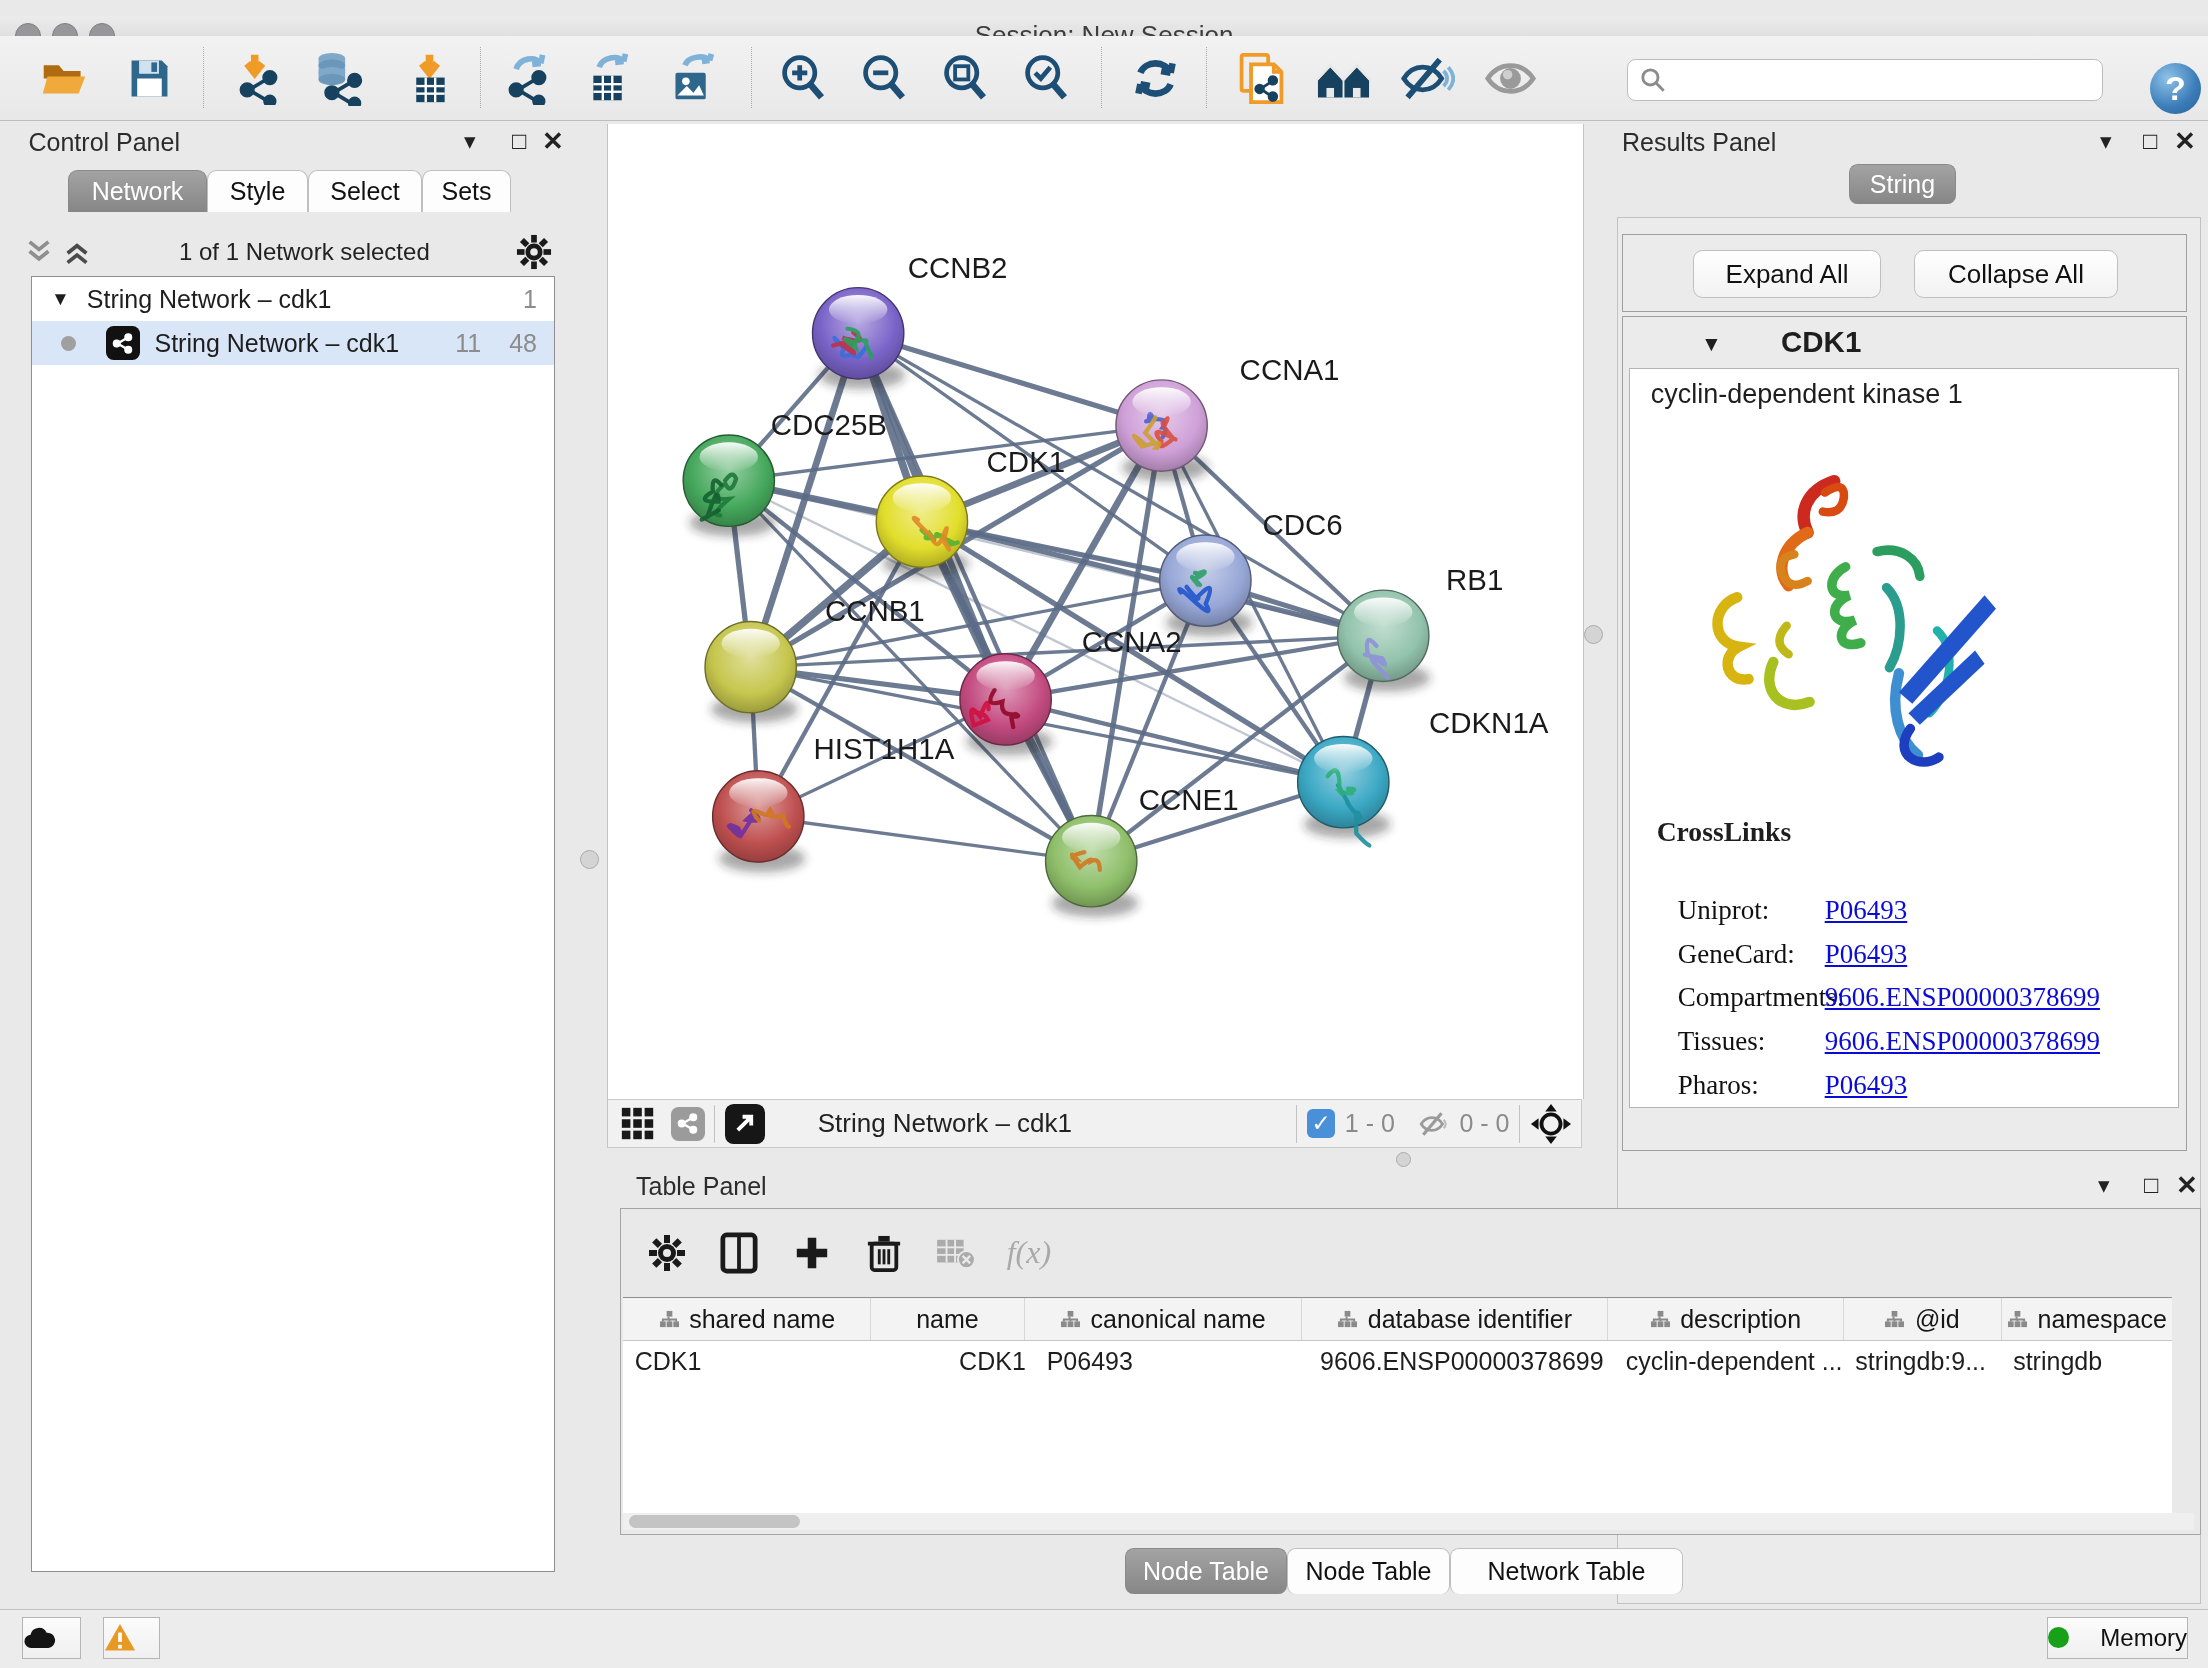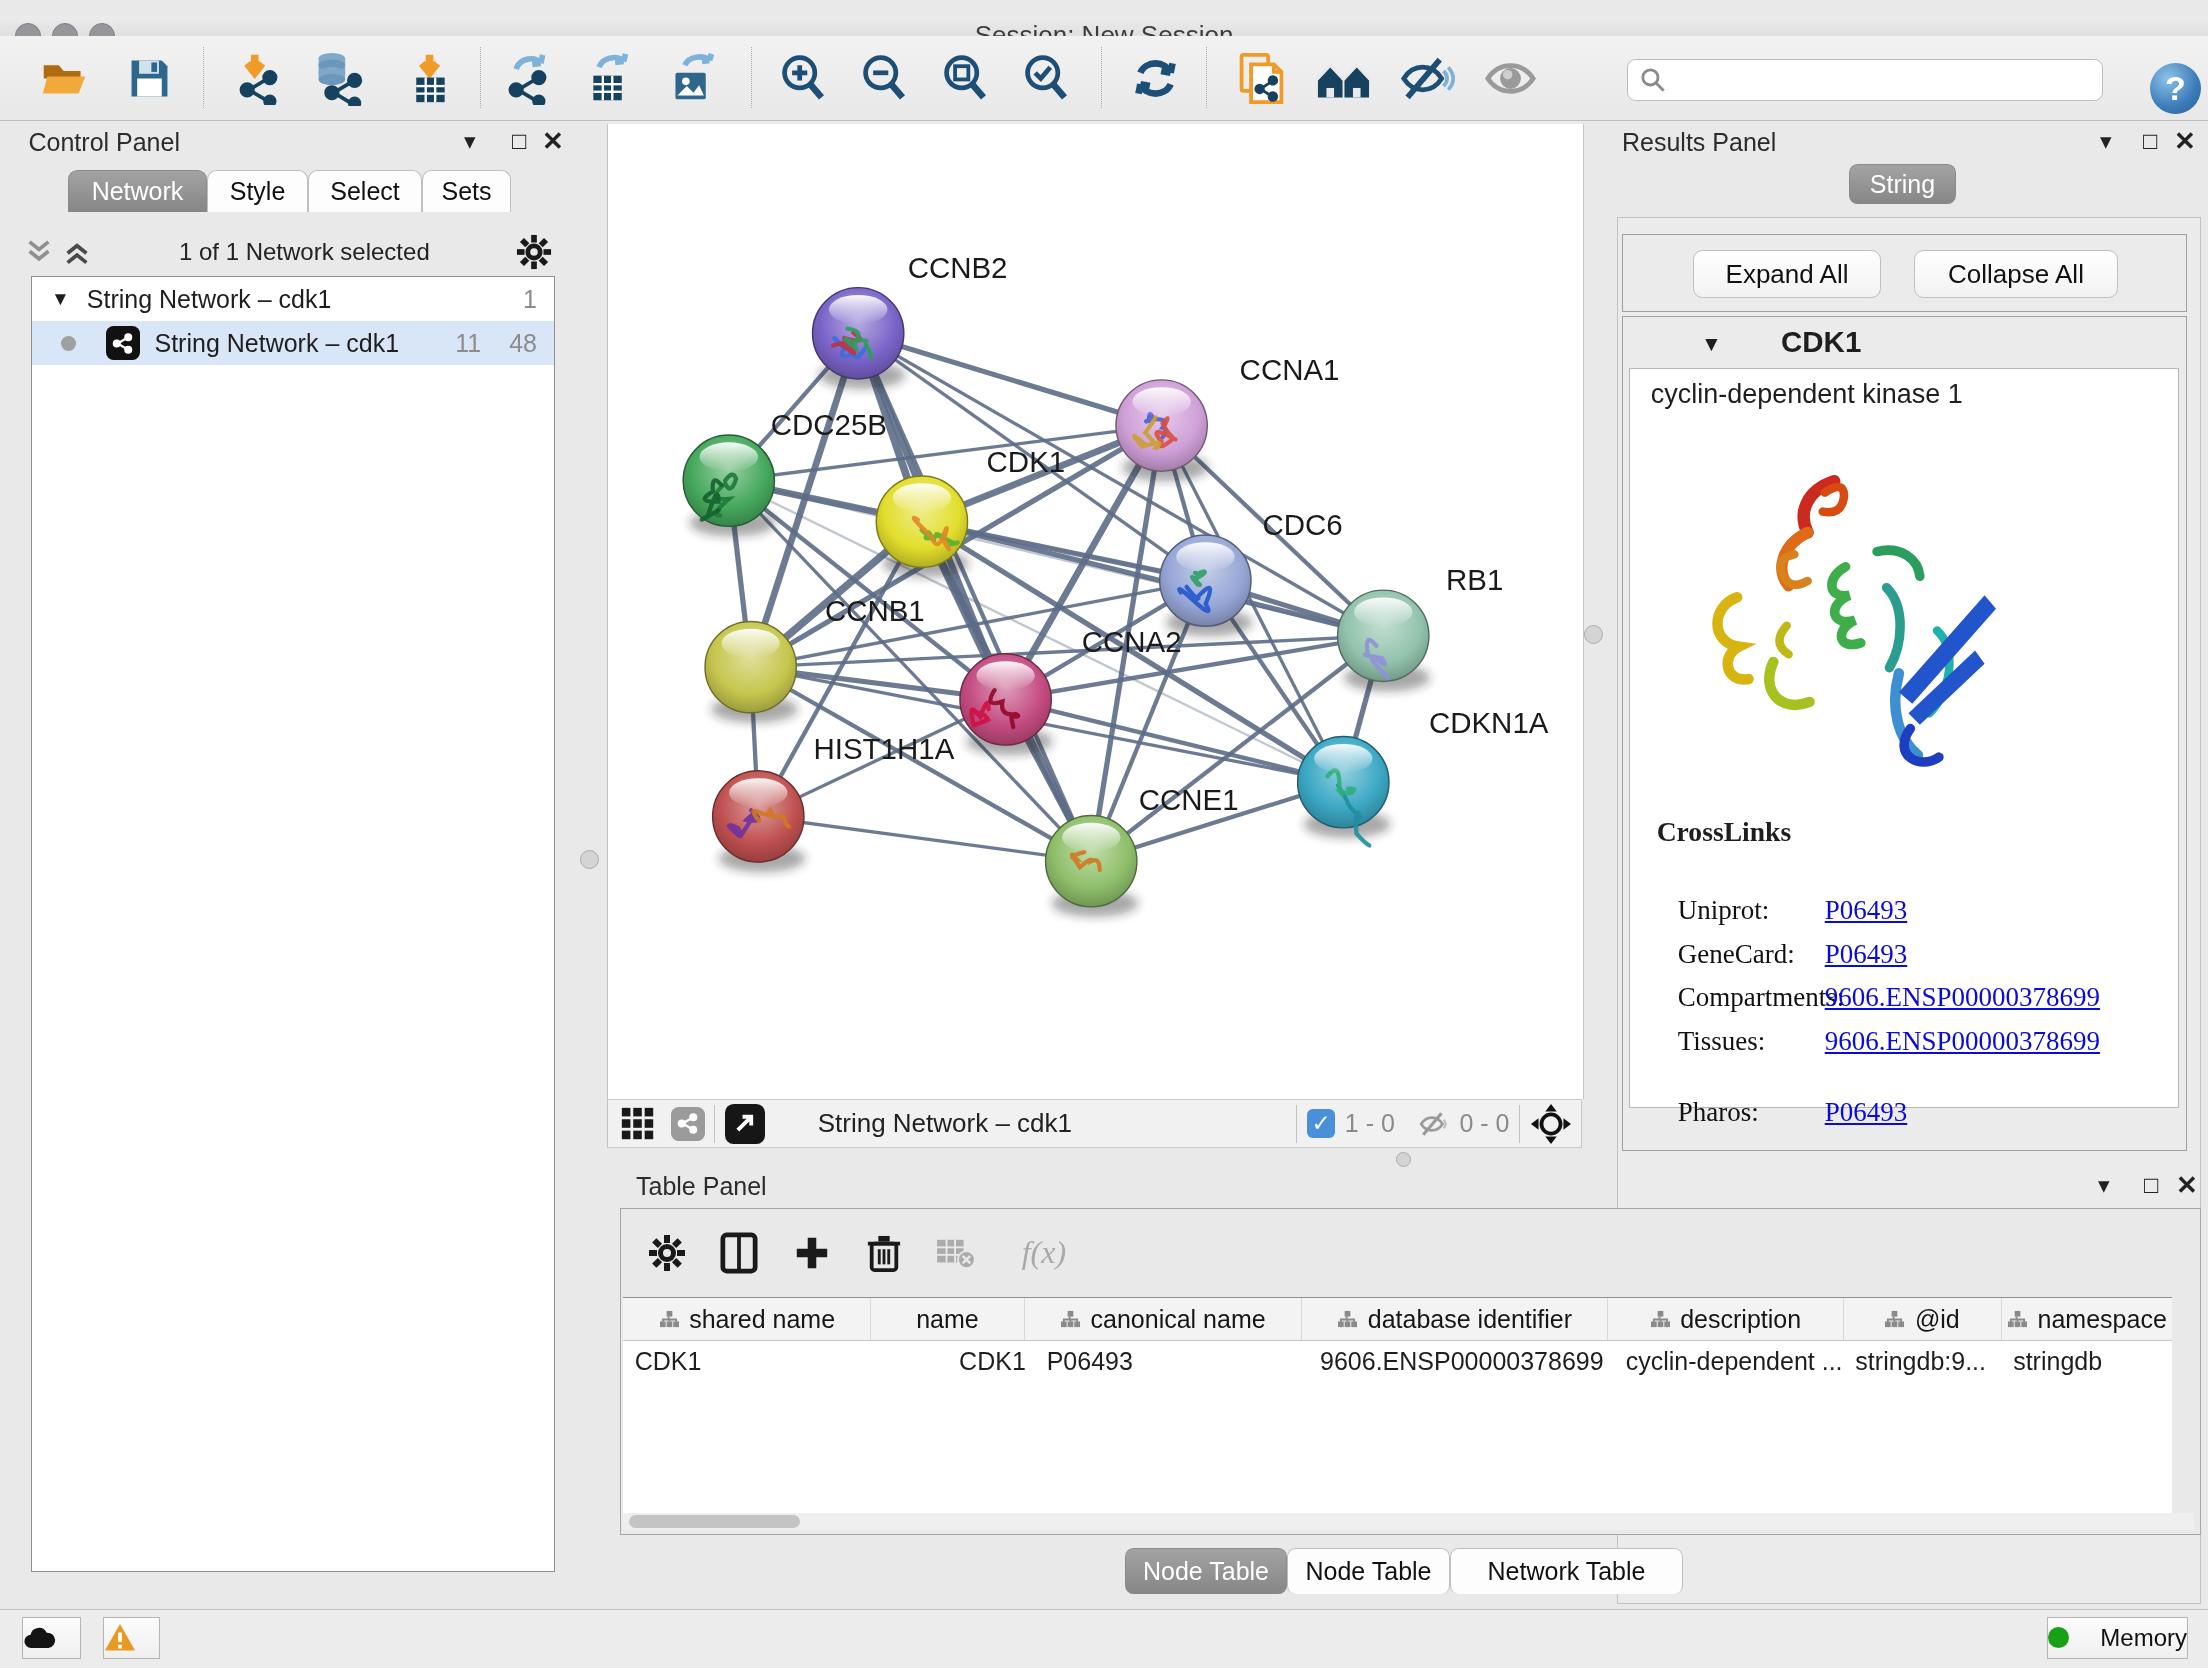--- a/index.html
+++ b/index.html
@@ -80,21 +80,21 @@
   .xl-serif{font-family:"Liberation Serif",serif;}
   .xl-row{position:absolute;display:flex;font-size:27px;margin-top:36px;}
   .xl-label{width:147px;color:#111;}
   .xl-link{text-decoration:underline;}
 
   
   .tblbox{left:620px;top:1208px;width:1579px;height:325px;background:#e9e9e9;
     border:1.9px solid #a5a5a5;}
   .tbl-toolbar-icon{position:absolute;top:15px;width:57px;height:57px;display:flex;
     align-items:center;justify-content:center;}
-  .fx{font-family:"Liberation Serif",serif;font-style:italic;font-size:32px;color:#a9a9a9;margin-left:15px;}
+  .fx{font-family:"Liberation Serif",serif;font-style:italic;font-size:32px;color:#a9a9a9;}
   .tbl{position:absolute;left:1.9px;top:88px;width:1549px;height:215px;background:#fff;
     border-top:1.9px solid #8f8f8f;}
   .tbl-head{display:flex;height:42px;background:#f3f3f3;border-bottom:1px solid #c6c6c6;}
   .th{display:flex;align-items:center;justify-content:center;gap:9.5px;font-size:25px;
     color:#161616;border-right:1px solid #d8d8d8;box-sizing:border-box;overflow:hidden;
     white-space:nowrap;}
   .tbl-row{display:flex;height:40px;}
   .td{font-size:25px;display:flex;align-items:center;padding-left:11.4px;
     box-sizing:border-box;overflow:hidden;white-space:nowrap;}
   .hscroll{position:absolute;left:1.9px;top:304px;width:1571px;height:17px;background:#efefef;}
@@ -694,21 +694,21 @@
           <span class="xl-link" style="color:#0b0bd6">P06493</span>
         </div>
         <div class="xl-row xl-serif" style="left:48px;top:577px">
           <span class="xl-label">Compartments:</span>
           <span class="xl-link" style="color:#0b0bd6">9606.ENSP00000378699</span>
         </div>
         <div class="xl-row xl-serif" style="left:48px;top:621px">
           <span class="xl-label">Tissues:</span>
           <span class="xl-link" style="color:#0b0bd6">9606.ENSP00000378699</span>
         </div>
-        <div class="xl-row xl-serif" style="left:48px;top:692px">
+        <div class="xl-row xl-serif" style="left:48px;top:665px">
           <span class="xl-label">Pharos:</span>
           <span class="xl-link" style="color:#0b0bd6">P06493</span>
         </div>
       </div>
     </div>
   </div>
 
   <div class="abs" style="left:609px;top:1168px;width:1600px;height:439px">
     <span class="abs panel-title" style="left:27px;top:3.8px">Table Panel</span>
     <span class="abs pctl caret" style="left:1489px;top:3.8px">▾</span>

